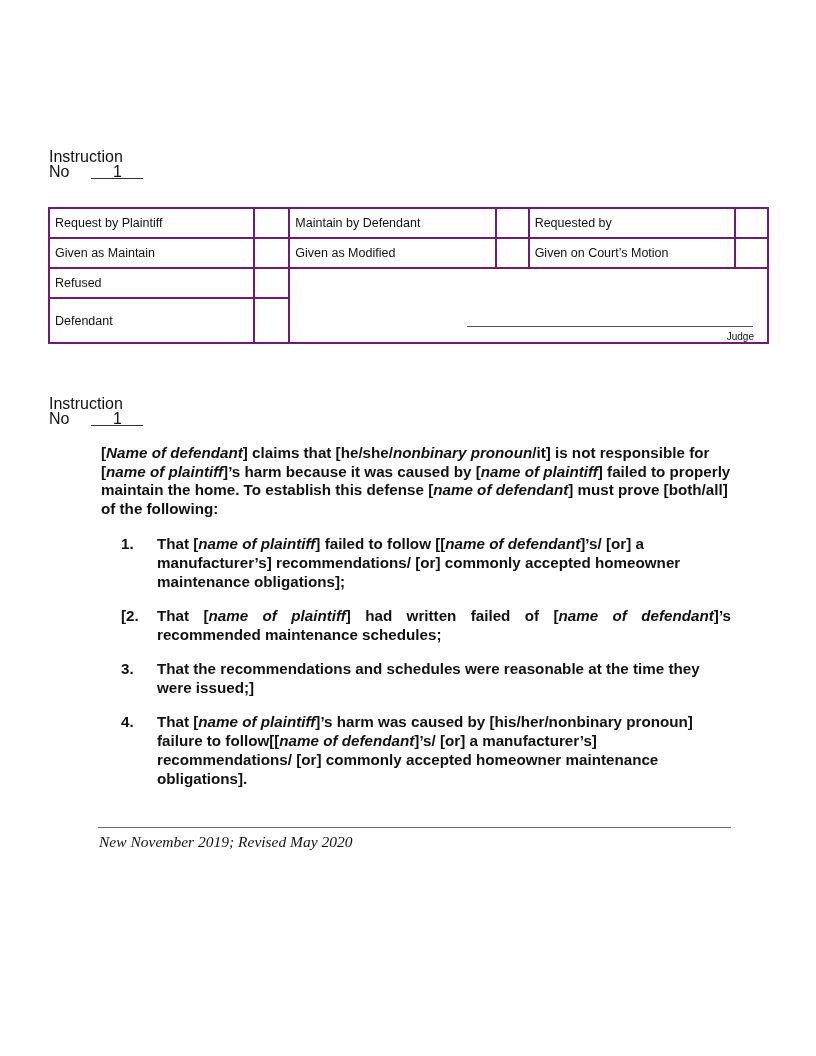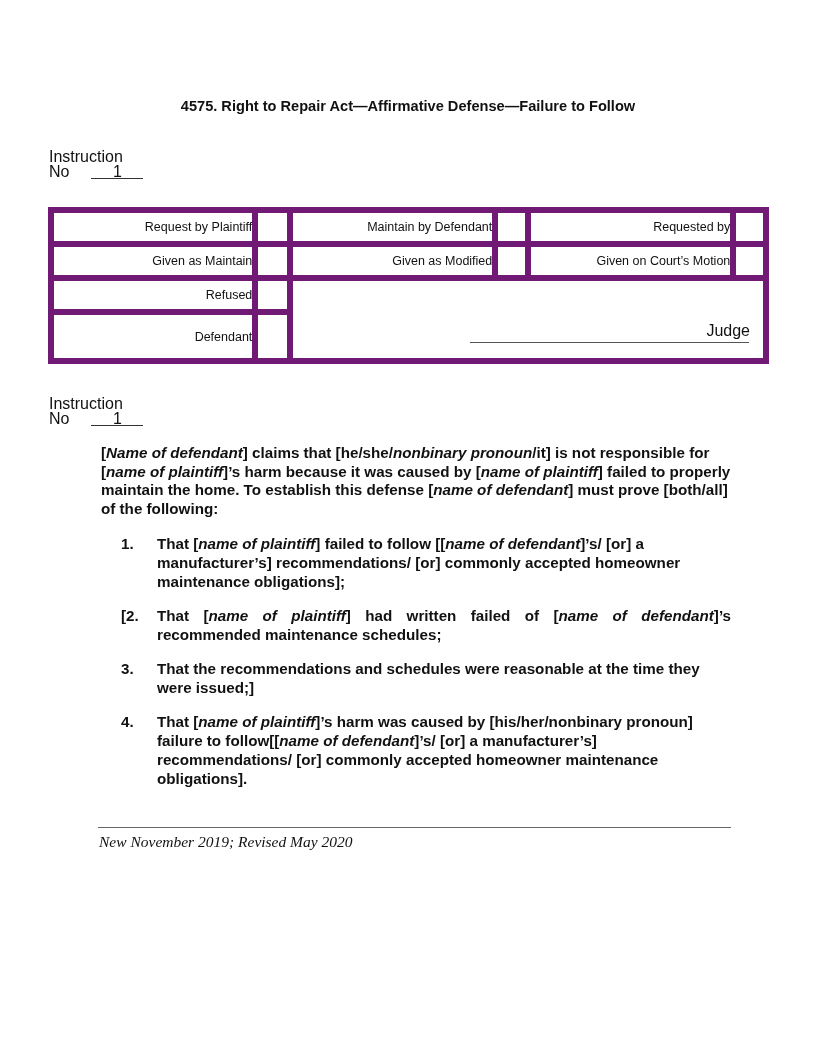--- a/index.html
+++ b/index.html
@@ -2,41 +2,40 @@
 <html><head>
 <meta charset="utf-8">
 <style>
   html, body { margin: 0; padding: 0; background: #ffffff; }
   body { width: 816px; height: 1056px; position: relative; overflow: hidden; color: #111; font-family: "Liberation Sans", sans-serif; }
   .title { position: absolute; top: 97px; left: 0; width: 816px; text-align: center; font-weight: bold; font-size: 14.6px; line-height: 19px; }
   .instr { position: absolute; left: 49px; font-size: 16px; line-height: 14.5px; }
   .instr .no-row { display: flex; }
   .instr .no-val { display: inline-block; width: 52px; border-bottom: 1px solid #333; text-align: center; margin-left: 22px; line-height: 13px; }
   table.req { position: absolute; left: 48px; top: 207px; width: 721px; border-collapse: collapse; font-size: 12.5px; }
-  table.req td { border: 6px solid #701a75; padding: 0 0 0 5px; height: 28px; vertical-align: middle; text-align: right; }
+  table.req td { border: 2px solid #701a75; padding: 0 0 0 5px; height: 28px; vertical-align: middle; }
   table.req td.box { padding: 0; }
   table.req td.judge-cell { position: relative; vertical-align: bottom; }
   .judge-line { position: absolute; left: 177px; right: 14px; bottom: 15px; border-top: 1px solid #555; }
-  .judge-label { position: absolute; right: 13px; bottom: 18px; font-size: 16px; }
+  .judge-label { position: absolute; right: 13px; bottom: 0; font-size: 10px; }
   .body { position: absolute; left: 101px; width: 640px; font-weight: bold; font-size: 15.2px; line-height: 18.6px; }
   .intro { top: 444px; }
   ol.elements { list-style: none; margin: 0; padding: 0; position: absolute; left: 121px; width: 610px; top: 534px; font-weight: bold; font-size: 15.2px; line-height: 19px; }
   ol.elements li { display: flex; margin-bottom: 15px; }
   ol.elements li .num { width: 36px; flex: none; }
   ol.elements li .txt { flex: 1; }
   ol.elements li.justify .txt { text-align: justify; text-align-last: left; }
   i { font-style: italic; }
   .rule { position: absolute; left: 98px; width: 633px; top: 827px; border-top: 1px solid #666; }
   .history { position: absolute; left: 99px; top: 833px; font-family: "Liberation Serif", serif; font-style: italic; font-size: 15.5px; }
 </style>
 </head>
 <body>
 
 <div class="title">
-  <div>4575. Right to Repair Act—Affirmative Defense—Failure to Follow</div>
 </div>
 
 <div class="instr" style="top:150px;">
   <div>Instruction</div>
   <div class="no-row">
     <span>No</span>
     <span class="no-val">1</span>
   </div>
 </div>
 

